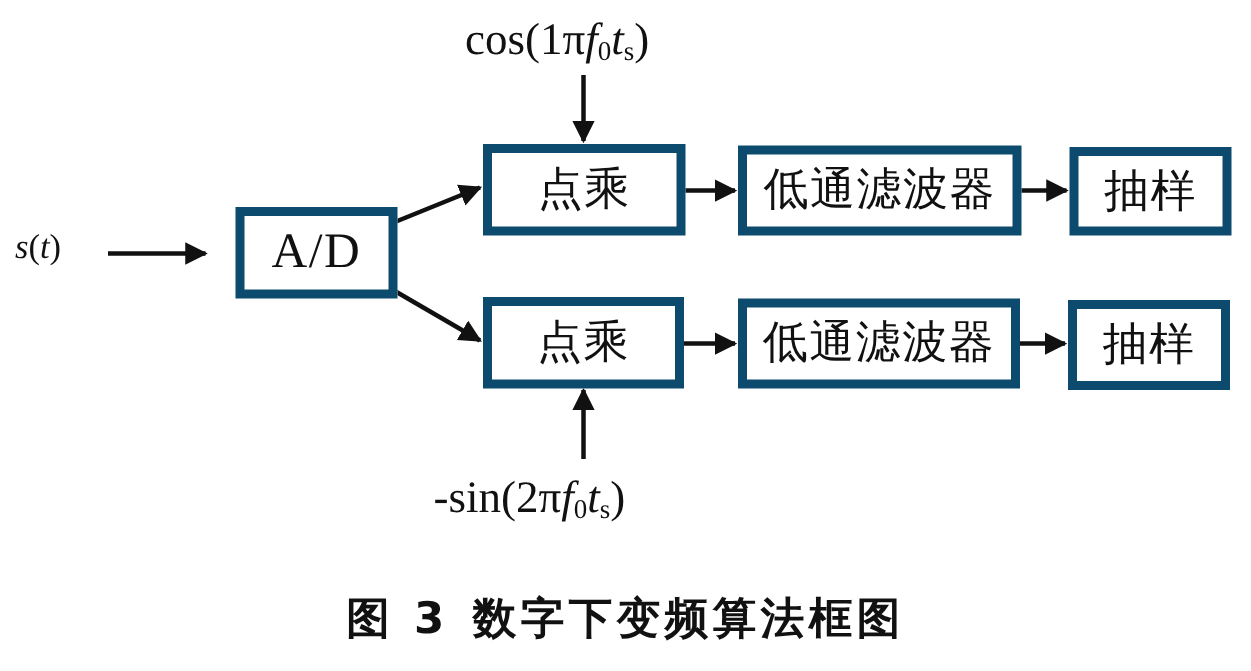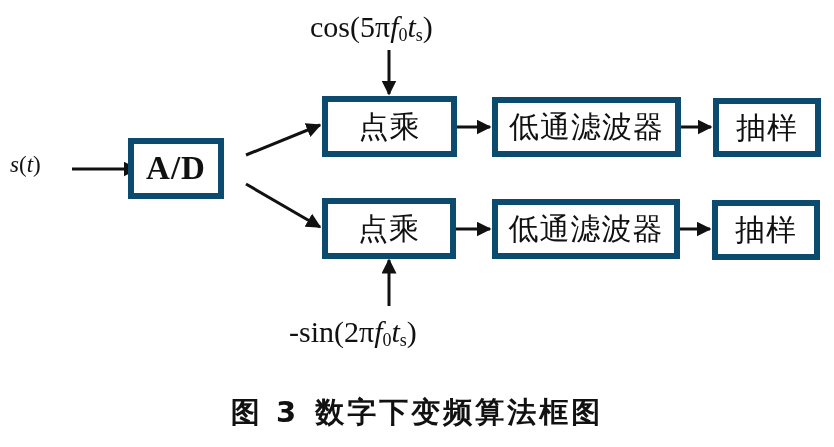--- a/index.html
+++ b/index.html
@@ -39,28 +39,28 @@
 
   <line x1="680" y1="127" x2="711" y2="127" stroke="#111" stroke-width="3" marker-end="url(#arrow)"></line>
   <line x1="679" y1="229" x2="710" y2="229" stroke="#111" stroke-width="3" marker-end="url(#arrow)"></line>
 </svg>
 
 <div class="label" style="left:10px; top:153px; font-size:23px;">
   <i>s</i>(<i>t</i>)
 </div>
 
 <div class="label" style="left:310px; top:12px;">
-  <span>cos(5</span><span>π</span><i>f</i><sub>0</sub><i>t</i><sub>s</sub><span>)</span>
+  <span>cos(1</span><span>π</span><i>f</i><sub>0</sub><i>t</i><sub>s</sub><span>)</span>
 </div>
 
 <div class="label" style="left:289px; top:317px;">
   <span>-sin(2</span><span>π</span><i>f</i><sub>0</sub><i>t</i><sub>s</sub><span>)</span>
 </div>
 
-<div class="box ad" style="left:128px; top:138px; width:96px; height:61px;font-weight:bold;">
+<div class="box ad" style="left:157px; top:138px; width:108px; height:61px;">
   <span>A/D</span>
 </div>
 
 <div class="box" style="left:322px; top:96px; width:135px; height:61px;">
   <span>点乘</span>
 </div>
 <div class="box" style="left:322px; top:198px; width:134px; height:61px;">
   <span>点乘</span>
 </div>
 

